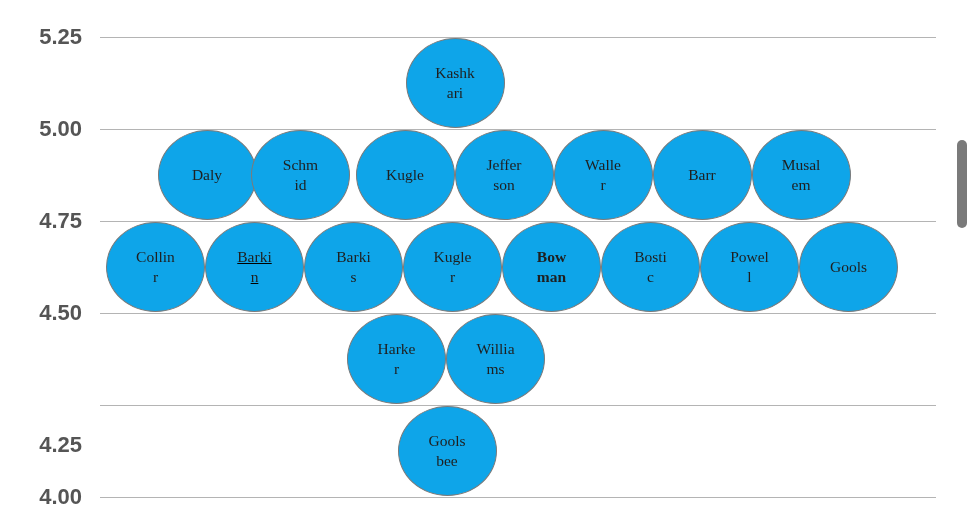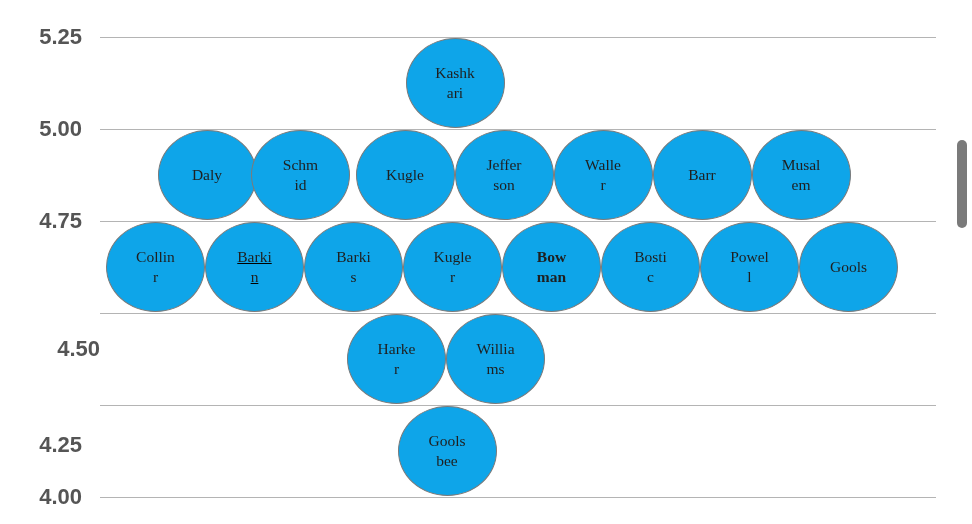--- a/index.html
+++ b/index.html
@@ -63,21 +63,21 @@
 
 <div id="stage">
   <div id="plot">
       <div class="gridline" style="left: 100px; width: 836px; top: 37px;"></div>
       <div class="tick-label" style="left: 22px; top: 26px;">5.25</div>
       <div class="gridline" style="left: 100px; width: 836px; top: 129px;"></div>
       <div class="tick-label" style="left: 22px; top: 118px; text-align: right;">5.00</div>
       <div class="gridline" style="left: 100px; width: 836px; top: 221px;"></div>
       <div class="tick-label" style="left: 22px; top: 210px;">4.75</div>
       <div class="gridline" style="left: 100px; width: 836px; top: 313px;"></div>
-      <div class="tick-label" style="left: 40px; top: 302px; margin-top: 36px;">4.50</div>
+      <div class="tick-label" style="left: 22px; top: 302px;">4.50</div>
       <div class="gridline" style="left: 100px; width: 836px; top: 405px;"></div>
       <div class="tick-label" style="left: 22px; top: 394px; margin-top: 40px;">4.25</div>
       <div class="gridline" style="left: 100px; width: 836px; top: 497px;"></div>
       <div class="tick-label" style="left: 22px; top: 486px;">4.00</div>
       <div class="bubble" style="width: 99px; height: 90px; left: 405.5px; top: 38px;">
         <span class="bubble-label">Kashk
 ari</span>
       </div>
       <div class="bubble" style="width: 99px; height: 90px; left: 157.5px; top: 130px;">
         <span class="bubble-label">Daly</span>

